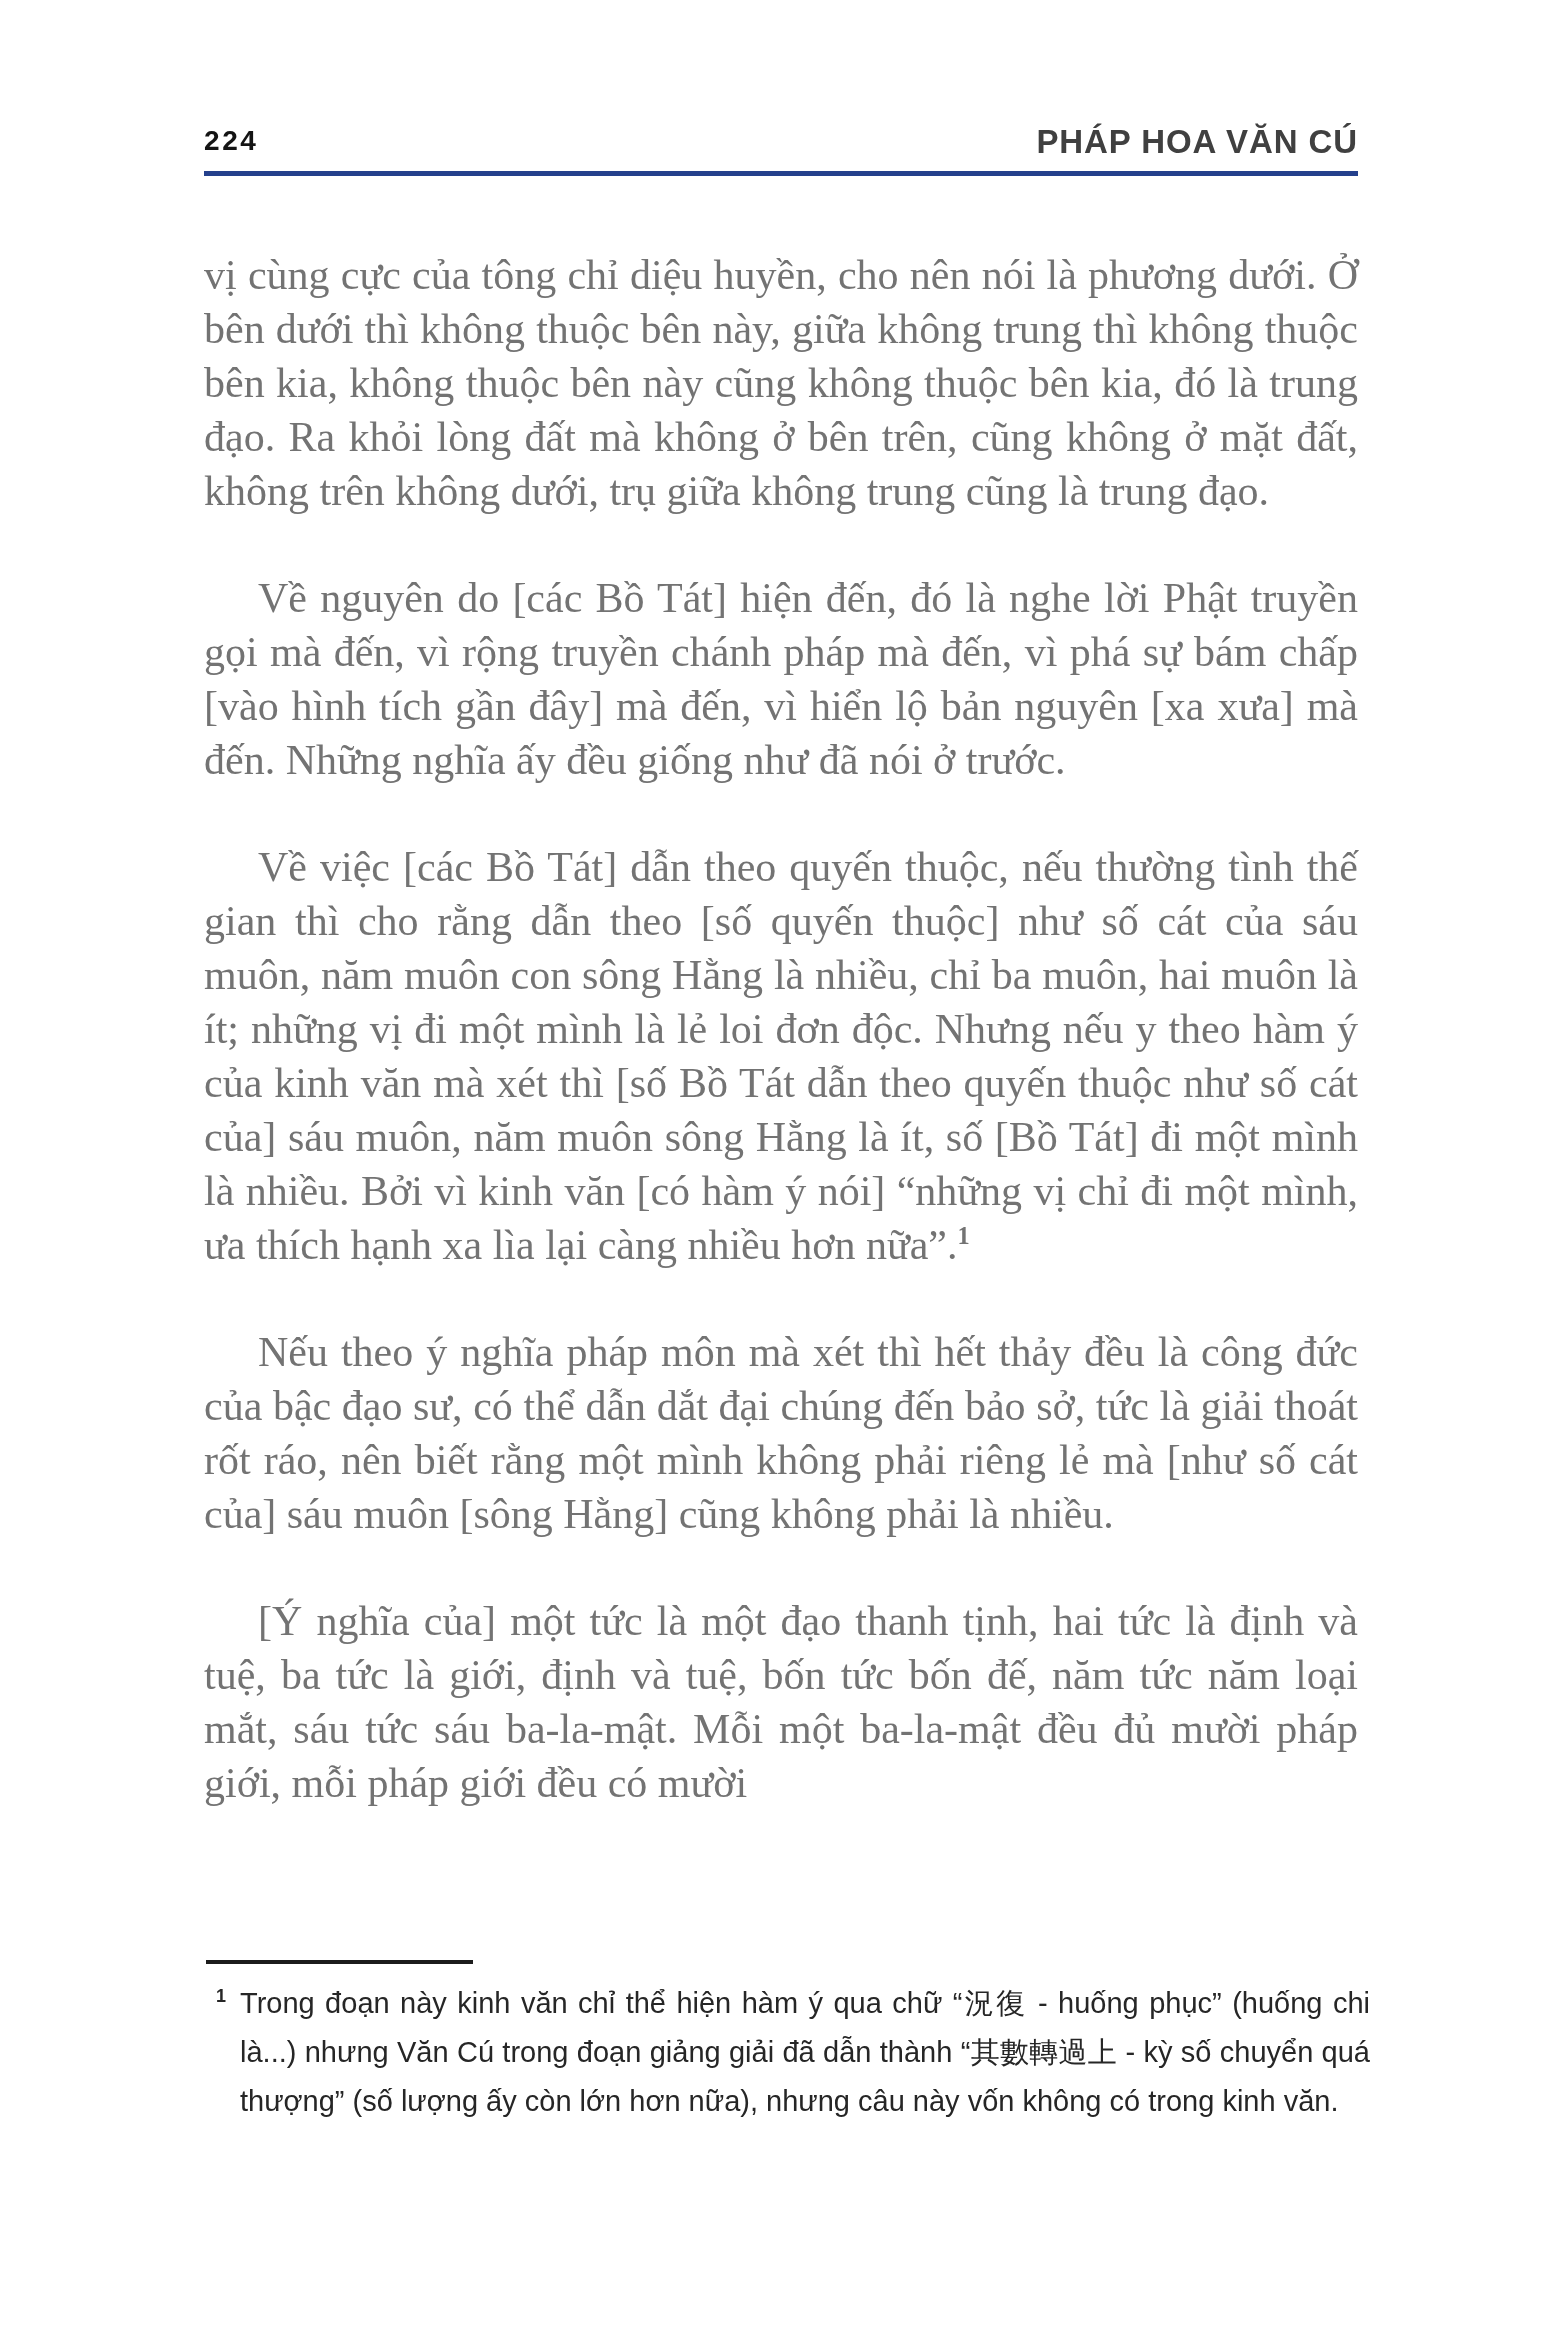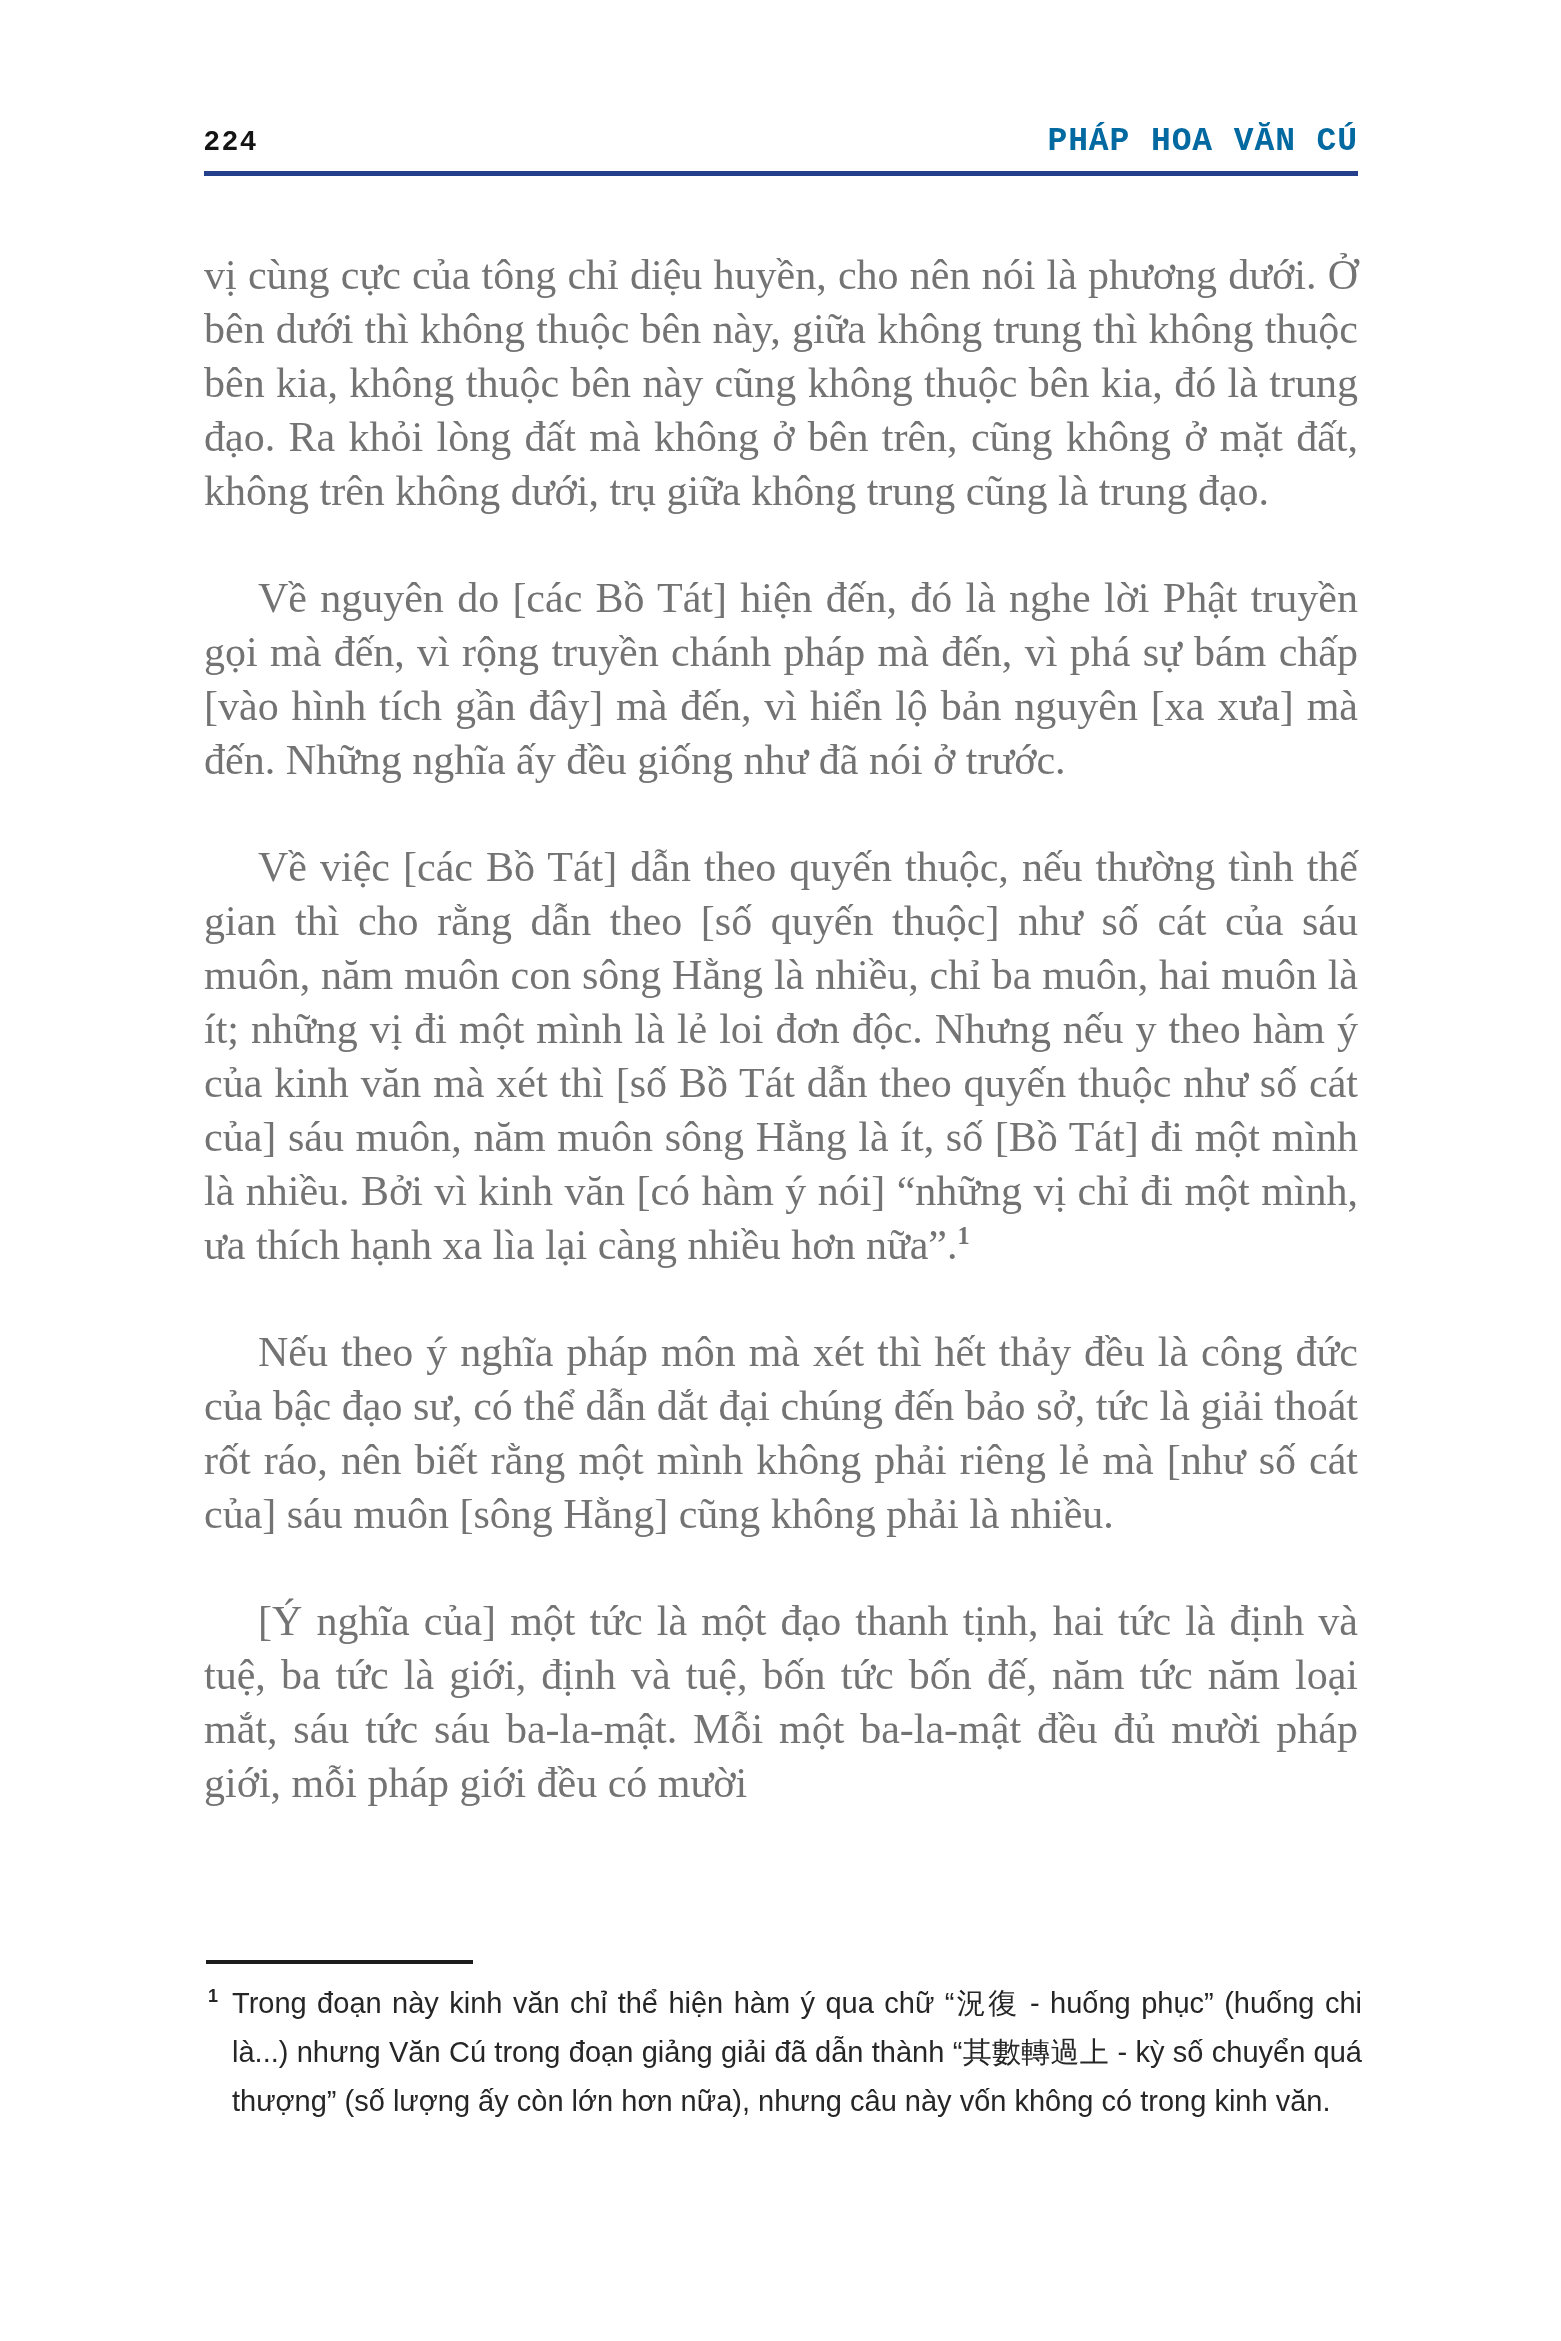--- a/index.html
+++ b/index.html
@@ -31,26 +31,26 @@
   }
   .pagenum {
     font-family: "Liberation Sans", sans-serif;
     font-weight: 700;
     font-size: 28px;
     line-height: 42px;
     letter-spacing: 2.6px;
     color: #141414;
   }
   .running-title {
-    font-family: Liberation Mono, monospace;
+    font-family: Liberation Sans, sans-serif;
     font-weight: 700;
     font-size: 33px;
     line-height: 40px;
     letter-spacing: 0.9px;
-    color: #0369a1;
+    color: #404040;
   }
   .rule {
     position: absolute;
     top: 171px;
     left: 0;
     width: 100%;
     height: 5.2px;
     background: #24408c;
   }
   
@@ -84,21 +84,21 @@
     position: absolute;
     top: 1960px;
     left: 1.7px;
     width: 267px;
     height: 4.3px;
     background: #1c1c1c;
   }
   .footnote {
     position: absolute;
     top: 1979px;
-    left: 4px;
+    left: 12px;
     width: 100%;
     font-family: "Liberation Sans", sans-serif;
     font-size: 29px;
     line-height: 49px;
     color: #262626;
     text-align: justify;
     padding-left: 24px;
     text-indent: -24px;
     box-sizing: border-box;
   }

